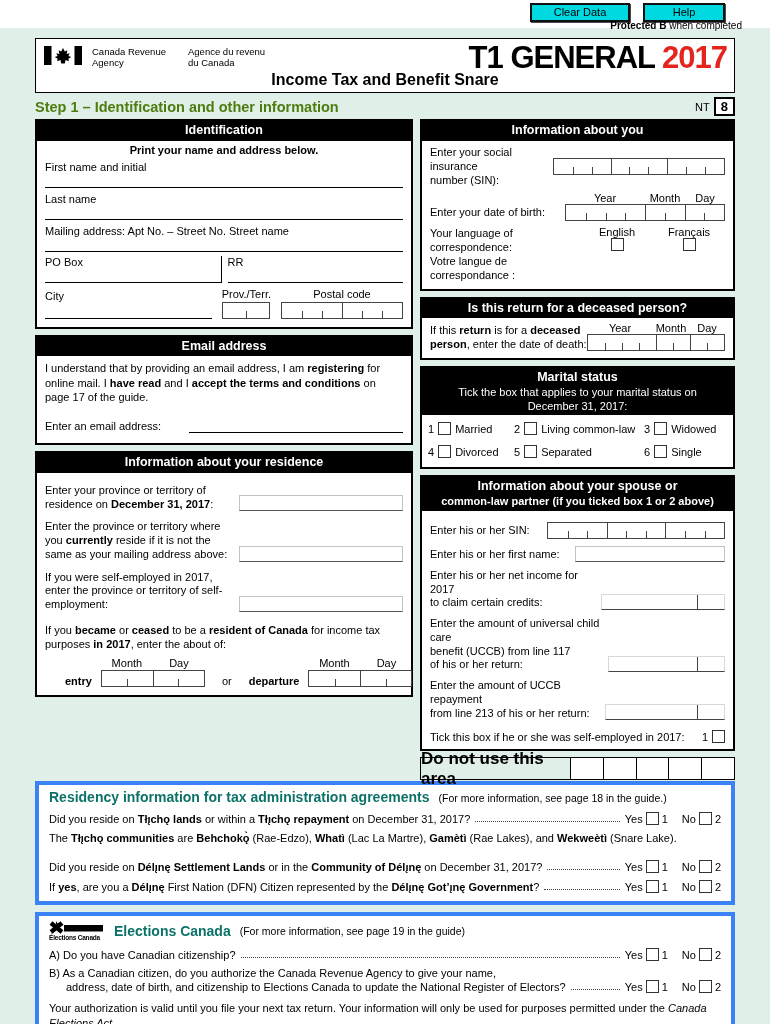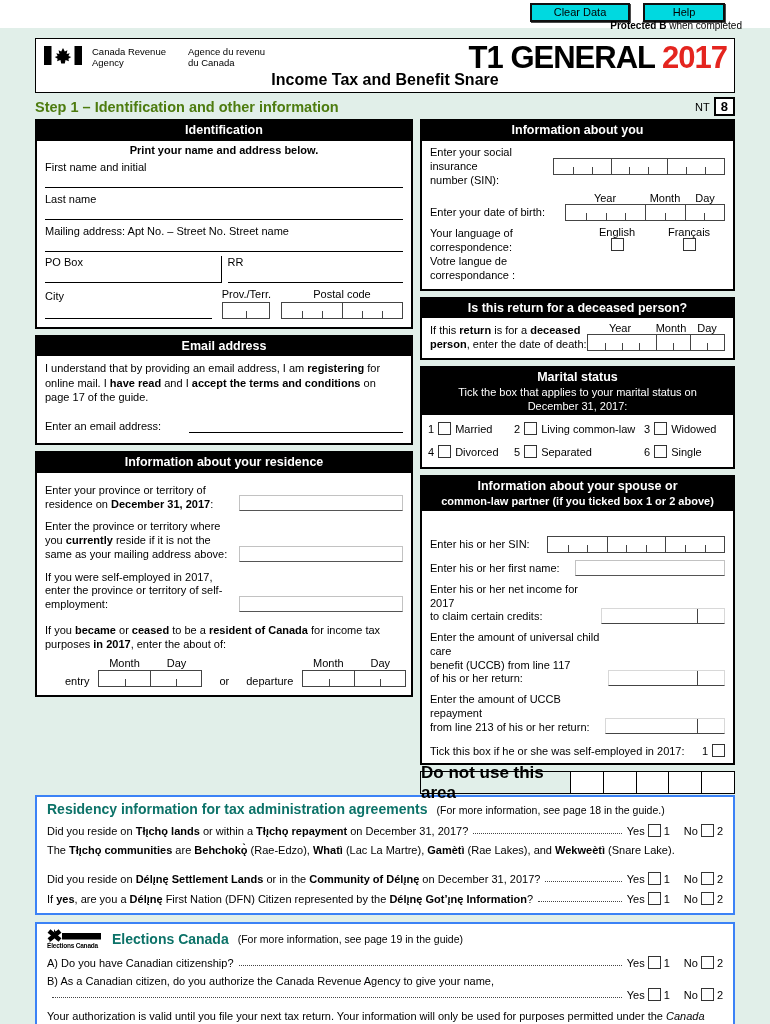--- a/index.html
+++ b/index.html
@@ -53,50 +53,50 @@
   .emailrow .ul{flex:1;margin-left:28px}
   
   .resbody{padding:2px 8px 8px}
   .resrow{display:flex;justify-content:space-between;align-items:flex-end;margin-top:9px}
   .resrow .lbl{width:198px;line-height:1.25}
   .wbox{width:168px;height:16px;background:#fff;border:1px solid #c2c2c2;border-bottom:1px solid #555}
   .became{margin-top:11px;line-height:1.3}
   .entrow{display:flex;align-items:flex-end;gap:9px;margin-top:6px;padding-left:20px}
   .combhead{display:flex;text-align:center;margin-bottom:1px}
   .combhead span{flex:1}
-  .bold{font-weight:normal}
+  .bold{font-weight:bold}
   
   .aybody{padding:4px 8px 6px}
   .ayrow{display:flex;justify-content:space-between;align-items:center}
   .ymd{display:flex;margin-left:auto;text-align:center}
   .langrow{display:flex;margin-top:5px}
   .langlbls{flex:1;line-height:1.3}
   .langcol{width:72px;text-align:center}
   .cb{display:inline-block;width:13px;height:13px;border:1px solid #333;background:#fff;vertical-align:middle}
   
   .dcbody{display:flex;justify-content:space-between;padding:4px 8px 7px;align-items:flex-end}
   .dcbody .txt{width:160px;line-height:1.3}
   
   .mgrid{display:grid;grid-template-columns:86px 130px auto;row-gap:10px;padding:7px 6px 9px}
   .mcell{display:flex;align-items:center;gap:4px}
   
-  .spbody{padding:18px 8px 6px}
+  .spbody{padding:4px 8px 6px}
   .sprow{display:flex;justify-content:space-between;align-items:center;margin-top:7px}
   .sprow .lbl{line-height:1.25}
   .amt{width:128px;height:16px;display:flex;background:#fff;border:1px solid #d8d8d8;border-bottom:1px solid #444}
   .amt .m{flex:1;border-right:1px solid #444}
   .amt .c{width:26px}
   .alignend{align-items:flex-end}
   
   .dnua{border:1.5px solid #000;display:flex;height:23px;background:#fff}
   .dnua .lab{width:150px;background:#e1efe9;border-right:1.5px solid #000;font-weight:bold;font-size:17px;display:flex;align-items:center;justify-content:center}
   .dnua .cell{flex:1}
   .dnua .cell+.cell{border-left:1px solid #000}
   
-  .widebox{margin:1px 0 7px 35px;width:700px;border:2px solid #3b82f6;background:#fff;padding:4px 10px 8px}
+  .widebox{margin:1px 0 7px 35px;width:700px;border:4px solid #3b82f6;background:#fff;padding:4px 10px 8px}
   .rtitle{color:#0c7268;font-weight:bold;font-size:14px}
   .note{font-size:10.5px;margin-left:6px}
   .qrow{display:flex;align-items:flex-end;margin-top:7px}
   .leader{flex:1;border-bottom:1.5px dotted #444;margin:0 5px 3px}
   .ynbox{display:flex;align-items:center;gap:3px;white-space:nowrap}
   .ynbox .nolbl{margin-left:11px}
   .commline{margin-top:7px}
   .spacer10{height:9px}
   
   .ectitle{display:flex;align-items:center;gap:9px;margin-bottom:2px}
@@ -481,21 +481,21 @@
         <span class="ynbox">
           <span>Yes</span>
           <span class="cb"></span>
           <span>1</span>
           <span class="nolbl">No</span>
           <span class="cb"></span>
           <span>2</span>
         </span>
       </div>
       <div class="qrow">
-        <span><span>If </span><b>yes</b><span>, are you a </span><b>Délı̨nę</b><span> First Nation (DFN) Citizen represented by the </span><b>Délı̨nę Got’ı̨nę Information</b><span>?</span></span>
+        <span><span>If </span><b>yes</b><span>, are you a </span><b>Délı̨nę</b><span> First Nation (DFN) Citizen represented by the </span><b>Délı̨nę Got’ı̨nę Government</b><span>?</span></span>
         <span class="leader"></span>
         <span class="ynbox">
           <span>Yes</span>
           <span class="cb"></span>
           <span>1</span>
           <span class="nolbl">No</span>
           <span class="cb"></span>
           <span>2</span>
         </span>
       </div>
@@ -523,20 +523,21 @@
           <span>Yes</span>
           <span class="cb"></span>
           <span>1</span>
           <span class="nolbl">No</span>
           <span class="cb"></span>
           <span>2</span>
         </span>
       </div>
       <div class="qb1">B)  As a Canadian citizen, do you authorize the Canada Revenue Agency to give your name,</div>
       <div class="qrow" style="margin-top:1px">
+        <span class="indent">address, date of birth, and citizenship to Elections Canada to update the National Register of Electors?</span>
         <span class="leader"></span>
         <span class="ynbox">
           <span>Yes</span>
           <span class="cb"></span>
           <span>1</span>
           <span class="nolbl">No</span>
           <span class="cb"></span>
           <span>2</span>
         </span>
       </div>

